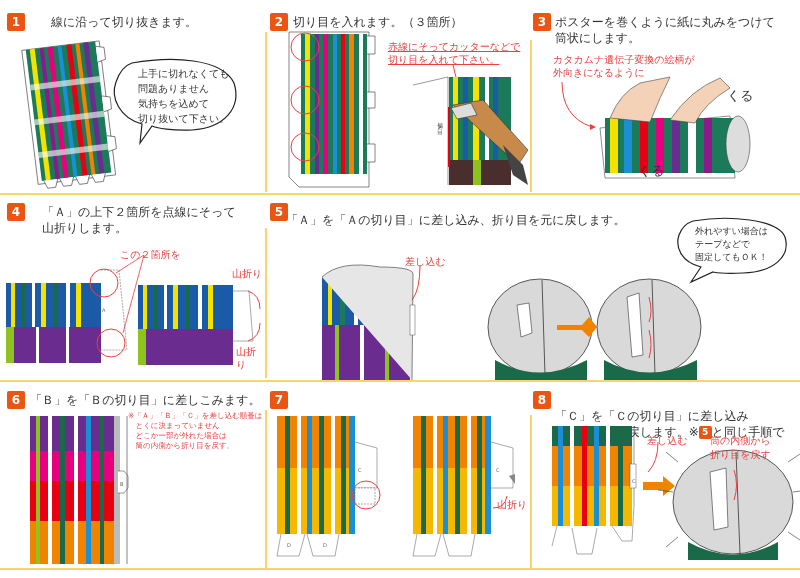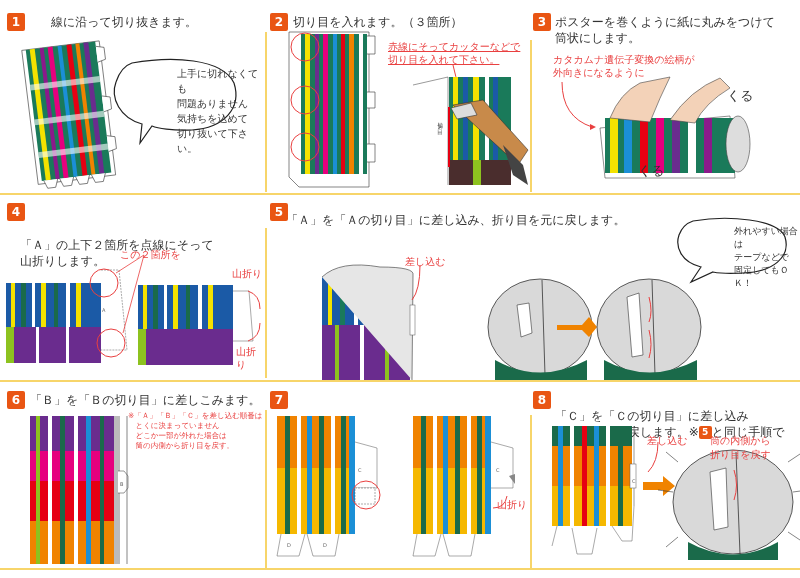--- a/index.html
+++ b/index.html
@@ -5,21 +5,21 @@
   html, body { margin:0; padding:0; background:#ffffff; }
   body { width:800px; height:578px; position:relative; overflow:hidden;
          font-family:"DejaVu Sans", sans-serif; color:#333; }
   .hline { position:absolute; height:2px; background:#f7d56a; }
   .vline { position:absolute; width:2px; background:#f7d56a; }
   .step { position:absolute; }
   .num { position:absolute; width:18px; height:18px; background:#e95513; color:#fff;
          font-weight:bold; font-size:12px; text-align:center; line-height:18px; border-radius:2px; }
   .title { position:absolute; font-size:12px; line-height:16px; color:#333; white-space:pre-line; }
   .red { color:#e94040; font-size:10px; line-height:13px; position:absolute; white-space:pre-line; }
-  .bubble { position:absolute; font-size:10px; line-height:15px; color:#333; white-space:pre-line;margin-left:39px; }
+  .bubble { position:absolute; font-size:10px; line-height:15px; color:#333; white-space:pre-line; }
   .small { position:absolute; font-size:5px; color:#666; }
   svg { position:absolute; overflow:visible; }
   .inl { display:inline-block; width:13px; height:13px; background:#e95513; color:#fff; font-size:9px;
          text-align:center; line-height:13px; border-radius:2px; font-weight:bold; vertical-align:1px; }
 </style>
 </head>
 <body>
 
 <div class="hline" style="left:0;top:193px;width:800px;"></div>
 <div class="hline" style="left:0;top:380px;width:800px;"></div>
@@ -121,21 +121,21 @@
     <ellipse cx="178" cy="66" rx="12" ry="28" fill="#ddd" stroke="#444" stroke-width="0.6"></ellipse>
     <path d="M50 40 q10 -25 30 -35 l30 -6 q-10 20 -20 45 Z" fill="#f3d2b8" stroke="#444" stroke-width="0.6"></path>
     <path d="M110 42 q20 -30 50 -42 l10 10 q-25 15 -35 35 Z" fill="#f3d2b8" stroke="#444" stroke-width="0.6"></path>
   </svg>
   <div class="title" style="left:197px;top:88px;font-size:13px;">くる</div>
   <div class="title" style="left:108px;top:163px;font-size:13px;">くる</div>
 </div>
 
 <div class="step" style="left:0;top:195px;width:265px;height:185px;">
   <div class="num" style="left:7px;top:8px;">4</div>
-  <div class="title" style="left:20px;top:9px;margin-top:33px;">「Ａ」の上下２箇所を点線にそって
+  <div class="title" style="left:42px;top:9px;">「Ａ」の上下２箇所を点線にそって
 山折りします。</div>
   <div class="red" style="left:120px;top:53px;">この２箇所を</div>
   <svg style="left:6px;top:70px;" width="130" height="100">
     <rect x="0" y="18" width="95" height="80" fill="#1b5aa6"></rect>
     <rect x="5" y="18" width="4" height="80" fill="#f4e200"></rect>
     <rect x="15" y="18" width="5" height="80" fill="#1a6a4a"></rect>
     <rect x="26" y="18" width="3" height="80" fill="#ffffff"></rect>
     <rect x="35" y="18" width="5" height="80" fill="#f4e200"></rect>
     <rect x="48" y="18" width="4" height="80" fill="#1a6a4a"></rect>
     <rect x="60" y="18" width="4" height="80" fill="#ffffff"></rect>

